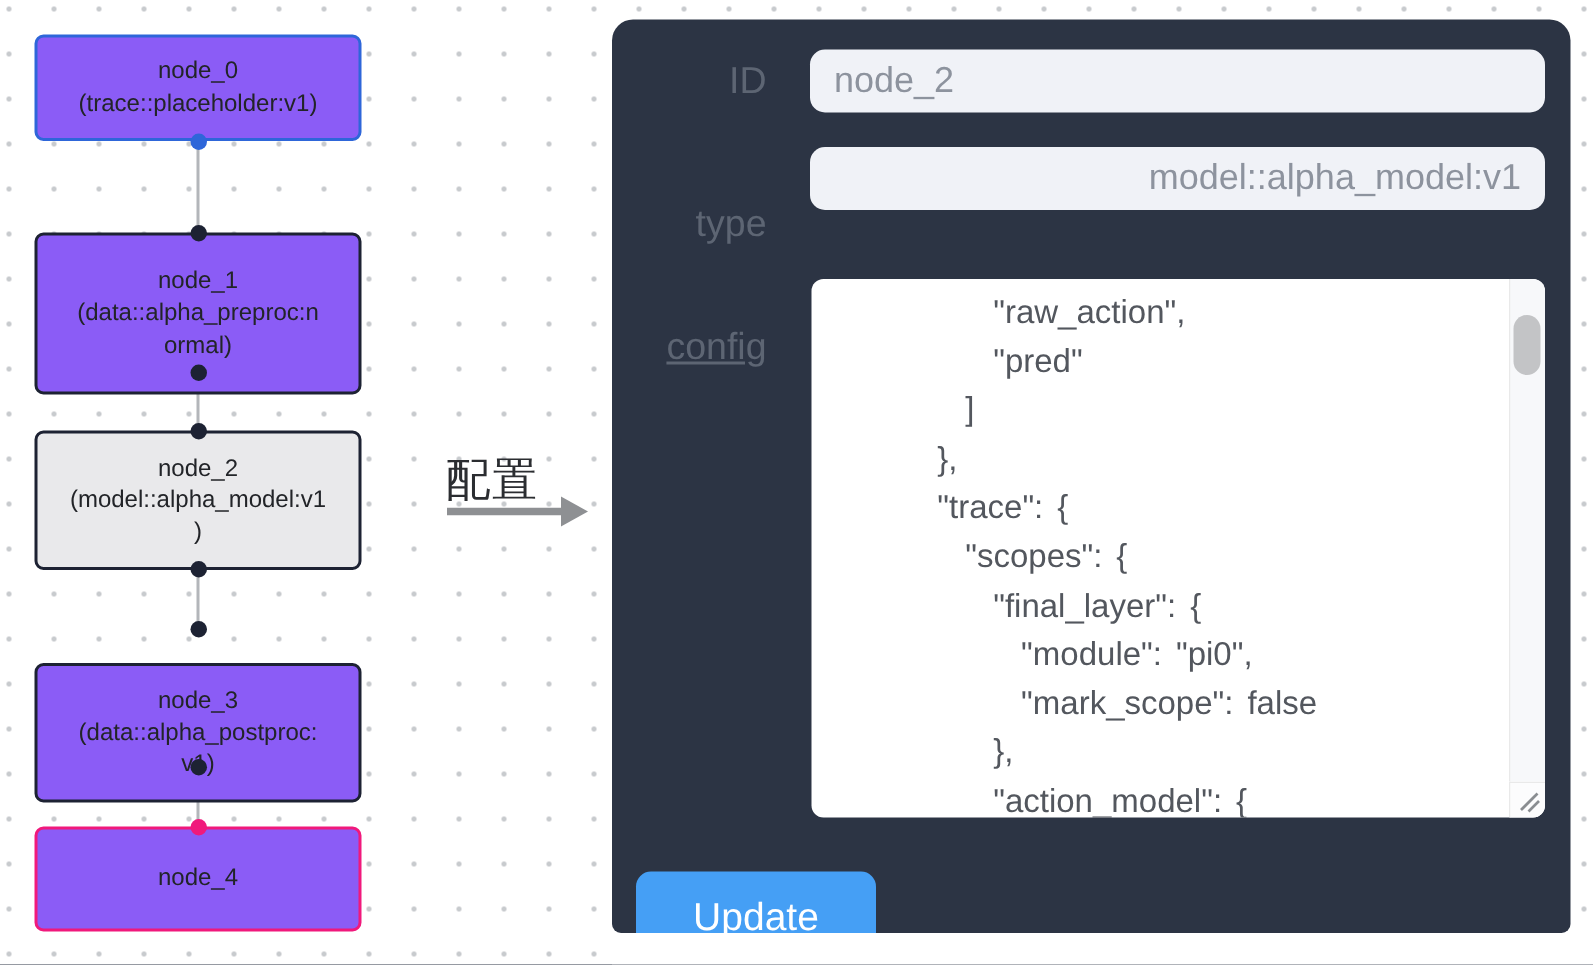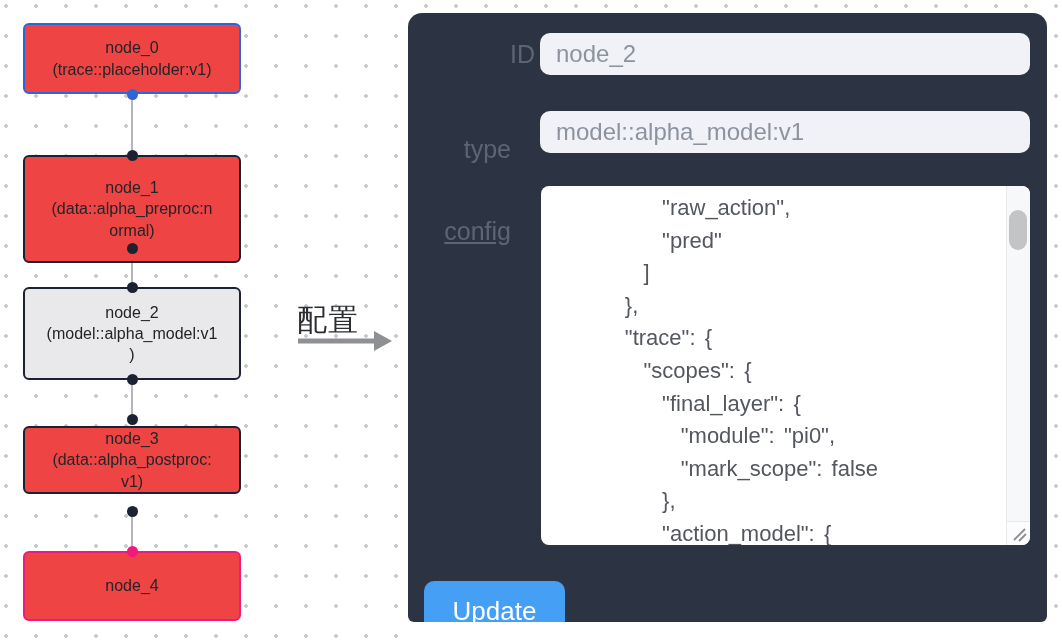--- a/index.html
+++ b/index.html
@@ -19,31 +19,31 @@
   .canvas { position: absolute; left: 0; top: 0; width: 408px; height: 643px; }
 
   .edge { position: absolute; left: 131px; width: 2px; background: #b3b6ba; }
   .edge-0 { top: 94px;  height: 61px; }
   .edge-1 { top: 248px; height: 39px; }
   .edge-2 { top: 379px; height: 40px; }
   .edge-3 { top: 511px; height: 40px; }
 
   .node {
     position: absolute; left: 23px; width: 218px;
-    background: #ef4444; border: 2px solid #1d2233; border-radius: 6px;
+    background: #8b5cf6; border: 2px solid #1d2233; border-radius: 6px;
     display: flex; flex-direction: column; justify-content: center;
     text-align: center; color: #222428;
     font-size: 16px; line-height: 21.3px;
     padding: 4px 2px;
   }
   .node .subtitle { white-space: pre-line; }
   .node-0 { top: 23px;  height: 71px; border-color: #2e66d9; }
   .node-1 { top: 155px; height: 108px; }
   .node-2 { top: 287px; height: 93px; background: #e9e9eb; }
-  .node-3 { top: 426px; height: 68px; text-align: center; }
+  .node-3 { top: 442px; height: 93px; text-align: center; }
   .node-4 { top: 551px; height: 70px; border-color: #f0197c; }
 
   .port {
     position: absolute; left: 126.5px; width: 11px; height: 11px;
     border-radius: 50%; background: #1d2233;
   }
   .port-blue { background: #2e66d9; }
   .port-pink { background: #f0197c; }
 
   .anno-label {
@@ -59,32 +59,32 @@
   }
   .bottom-mask {
     position: absolute; left: 408px; top: 622px; width: 654px; height: 21px;
     background: #ffffff;
   }
 
   .f-label {
     position: absolute; left: 0; width: 103px; text-align: right;
     color: #5d6573; font-size: 25px; line-height: 28px;
   }
-  .lbl-id     { top: 27px; margin-left: 24px; }
+  .lbl-id     { top: 27px; }
   .lbl-type   { top: 122px; }
   .lbl-config { top: 204px; text-decoration: underline; }
 
   .t-input {
     position: absolute; left: 132px; width: 490px; height: 42px;
     background: #f0f2f7; border: none; outline: none; border-radius: 10px;
     color: #8d939e; font-size: 24px; padding: 0 16px;
     font-family: "Liberation Sans", sans-serif;
   }
   .inp-id   { top: 20px; }
-  .inp-type { top: 98px; }
+  .inp-type { top: 85px; text-align: right; }
 
   .config-box {
     position: absolute; left: 133px; top: 173px; width: 489px; height: 359px;
     background: #ffffff; border-radius: 8px;
   }
   .config-pre {
     margin: 0; width: 100%; height: 100%; overflow: hidden;
     padding: 6px 30px 6px 28px;
     font-family: "Liberation Sans", sans-serif;
     font-size: 22px; line-height: 32.6px; color: #53575e;
@@ -100,21 +100,21 @@
     background: #c3c4c6; border-radius: 9px;
   }
   .corner-cell {
     position: absolute; right: 0; bottom: 0; width: 24px; height: 24px;
     background: #fcfcfd; border-left: 1px solid #e9e9e9; border-top: 1px solid #e9e9e9;
     border-radius: 0 0 8px 0;
   }
   .resize-grip { position: absolute; right: 1px; bottom: 1px; }
 
   .update-btn {
-    position: absolute; left: 16px; top: 568px; width: 141px; height: 54px;
+    position: absolute; left: 16px; top: 568px; width: 160px; height: 54px;
     background: #459ff5; border: none; border-radius: 10px;
     color: #ffffff; font-size: 26px; font-weight: 500;
     font-family: "Liberation Sans", sans-serif;
     text-align: center; padding: 6px 0 0 0; line-height: 30px;
     cursor: pointer;
   }
 </style>
 </head>
 <body>
 

